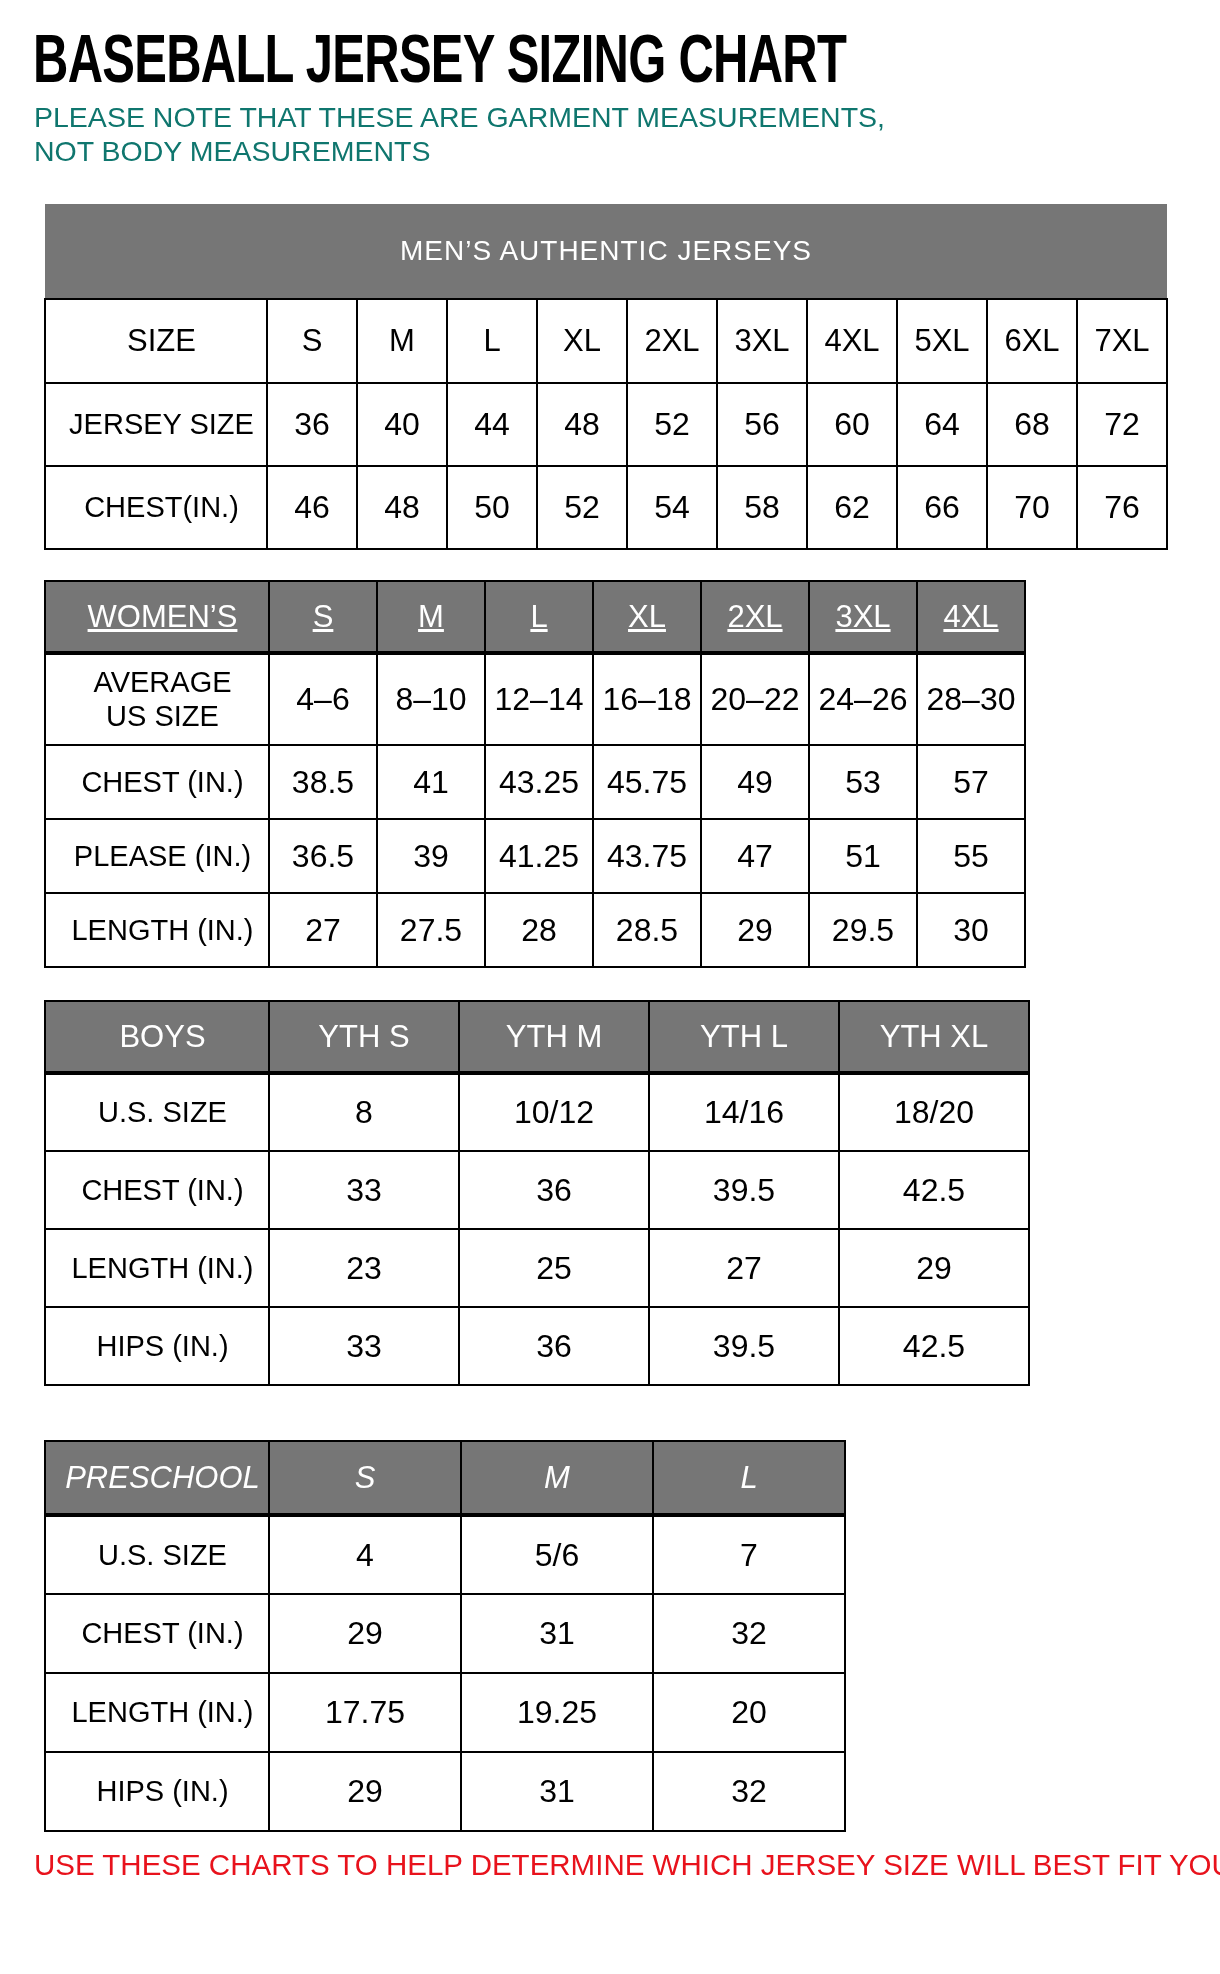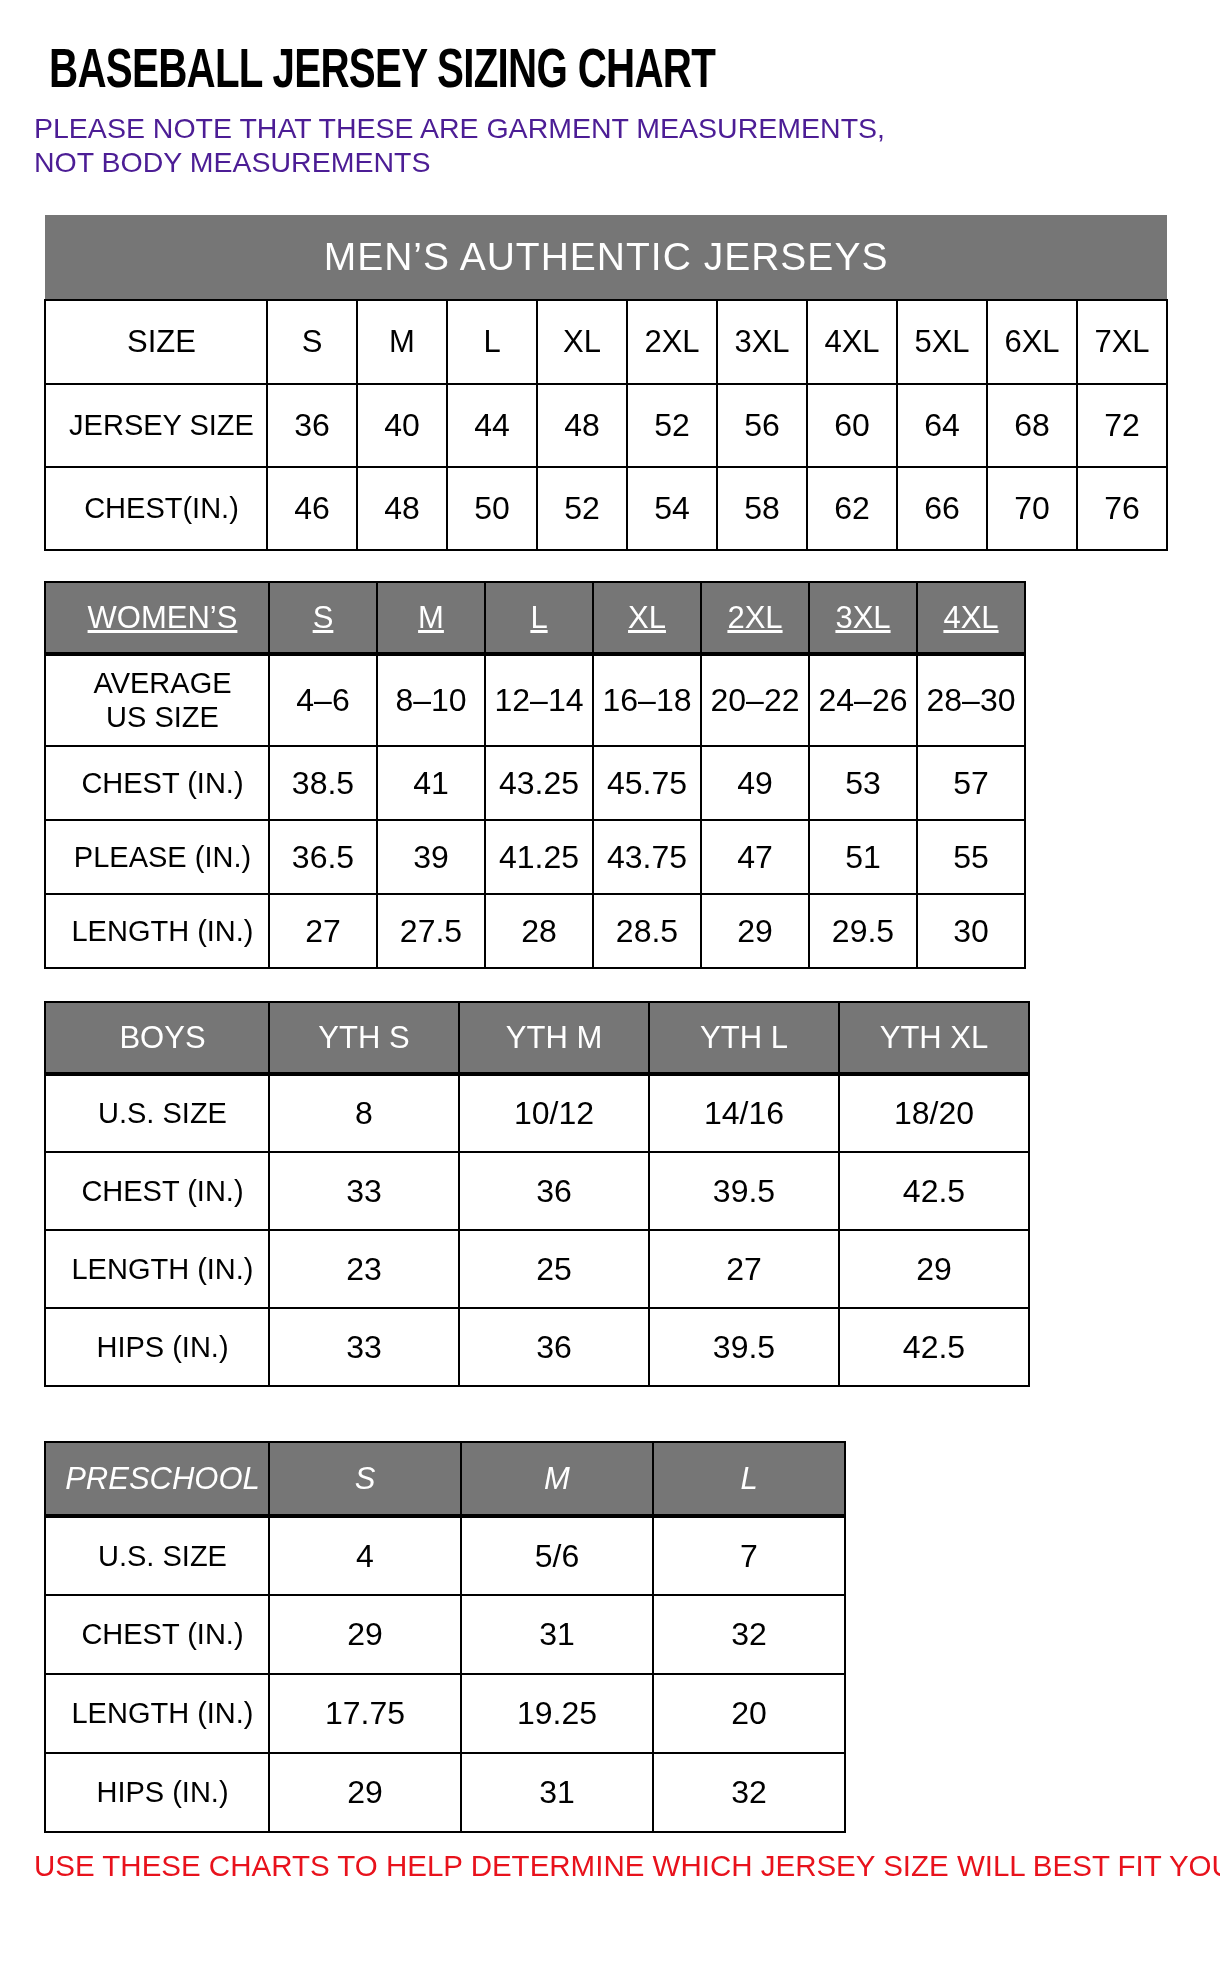--- a/index.html
+++ b/index.html
@@ -4,31 +4,31 @@
 <style>
   html, body { margin: 0; padding: 0; background: #ffffff; }
   body {
     width: 1220px; height: 1974px; overflow: hidden;
     font-family: "Liberation Sans", sans-serif; color: #000;
   }
   .sheet { padding: 24px 20px 0 33px; }
 
   
   h1.page-title {
-    margin: 16px; font-size: 56px; font-weight: 700; line-height: 1.0;
+    margin: 0; font-size: 68px; font-weight: 700; line-height: 1.0;
     white-space: nowrap;
   }
   h1.page-title .condense {
     display: inline-block; transform: scaleX(0.72); transform-origin: 0 60%;
     letter-spacing: -1px;
   }
 
   
   .note {
-    color: #4c1d95; font-size: 28.5px; line-height: 1.18;
+    color: #0f766e; font-size: 28.5px; line-height: 1.18;
     width: 900px; margin: 9px 0 0 1px; font-weight: 400;
   }
   .footer-note {
     color: #e8121c; font-size: 29.5px; line-height: 1.1;
     margin: 17px 0 0 1px; white-space: nowrap; font-weight: 400;
   }
 
   
   table.size-table {
     border-collapse: collapse; table-layout: fixed;
@@ -45,22 +45,22 @@
   
   .size-table tr.colhead th {
     background: #767676; color: #ffffff; font-size: 31px;
     border-bottom-width: 4px;
   }
 
   
   .t-men { width: 1118px; margin-top: 36px; }
   .t-men th.banner {
     background: #767676; color: #ffffff; border: none;
-    border-bottom: 2px solid #000; height: 85px;
-    font-size: 39px; letter-spacing: 1px; font-weight: 400;
+    border-bottom: 2px solid #000; height: 95px;
+    font-size: 28px; letter-spacing: 1px; font-weight: 400;
   }
   .t-men tr.colhead th {
     background: #ffffff; color: #000000; border-bottom-width: 2px;
     height: 84px; font-size: 31px;
   }
   .t-men tbody tr:not(.colhead) th, .t-men tbody tr:not(.colhead) td { height: 83px; }
 
   
   .t-women { width: 982px; margin-top: 30px; }
   .t-women tr.colhead th { height: 72px; text-decoration: underline; }

